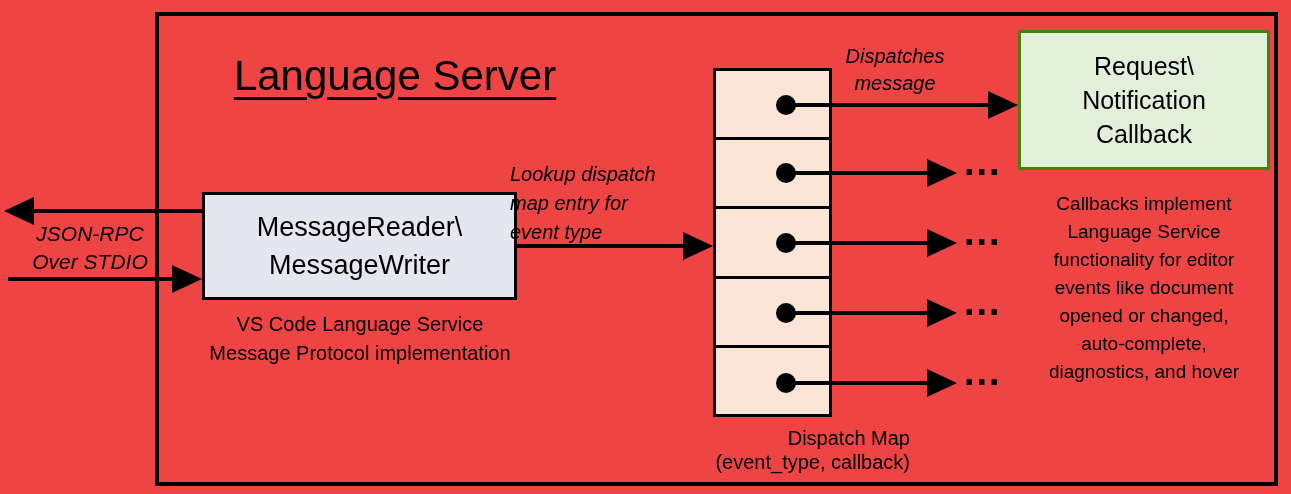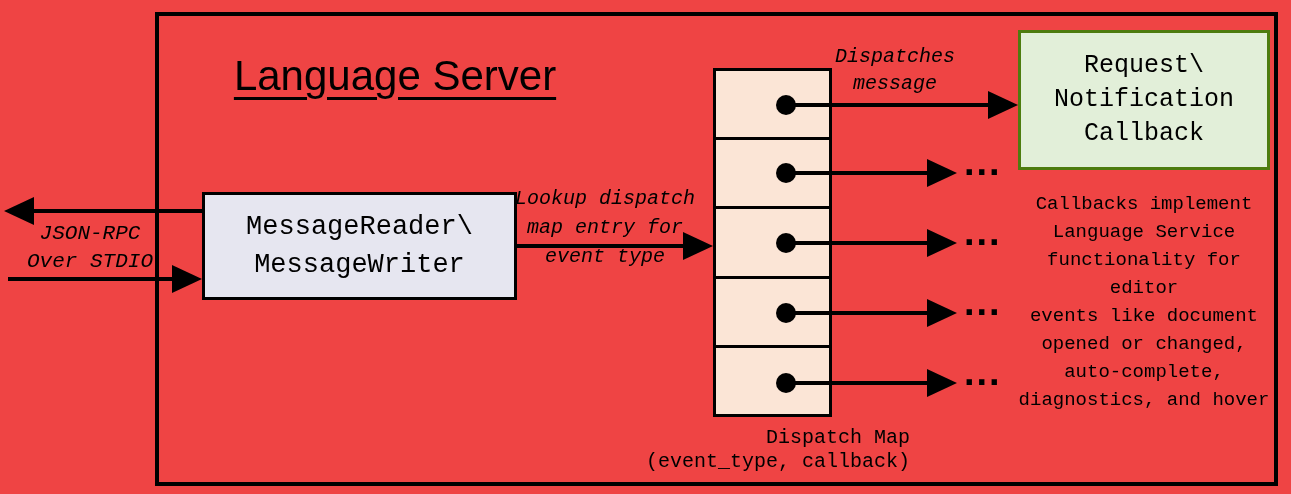--- a/index.html
+++ b/index.html
@@ -10,21 +10,21 @@
     color: #000000;
   }
   .stage {
     position: relative;
     width: 1291px;
     height: 494px;
     background: #ef4444;
     overflow: hidden;
   }
   .abs { position: absolute; }
-  .multiline { white-space: pre-line; font-family: Liberation Mono, monospace; }
+  .multiline { white-space: pre-line; }
 
   .outer-box {
     left: 155px; top: 12px;
     width: 1115px; height: 466px;
     border: 4px solid #000;
     background: transparent;
   }
 
   .title {
     left: 200px; top: 55px;
@@ -63,25 +63,23 @@
     width: 140px;
     text-align: center;
     font-style: italic;
     font-size: 21px;
     line-height: 28px;
   }
 
   .lookup-label {
     left: 510px; top: 160px;
     width: 190px;
-    text-align: center;
     font-style: italic;
     font-size: 20px;
     line-height: 29px;
-    margin-top: 24px;
   }
 
   .dispatch-map {
     left: 713px; top: 68px;
     width: 119px; height: 349px;
     border: 3px solid #000;
     box-sizing: border-box;
     display: flex;
     flex-direction: column;
   }
@@ -152,20 +150,22 @@
   <div class="abs outer-box"></div>
 
   <div class="abs title">Language Server</div>
 
   <div class="abs reader-box multiline">MessageReader\
 MessageWriter</div>
 
   <div class="abs io-label multiline">JSON-RPC
 Over STDIO</div>
 
+  <div class="abs reader-caption multiline">VS Code Language Service
+Message Protocol implementation</div>
 
   <div class="abs lookup-label multiline">Lookup dispatch
 map entry for
 event type</div>
 
   <div class="abs dispatch-map">
       <div class="cell"></div>
       <div class="cell"></div>
       <div class="cell"></div>
       <div class="cell"></div>

